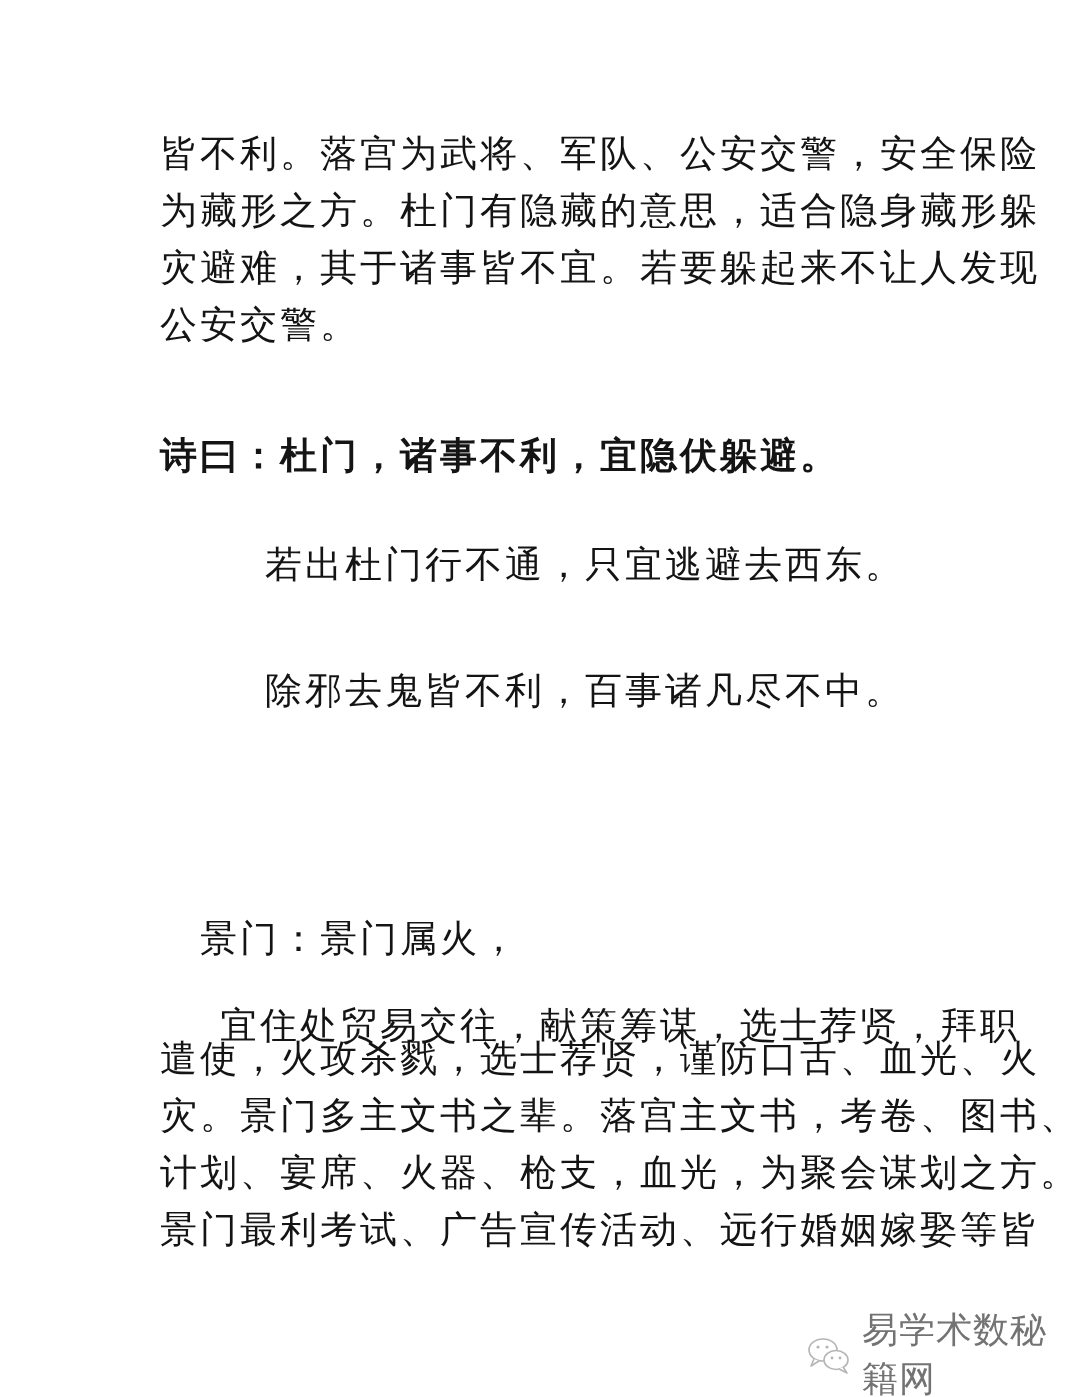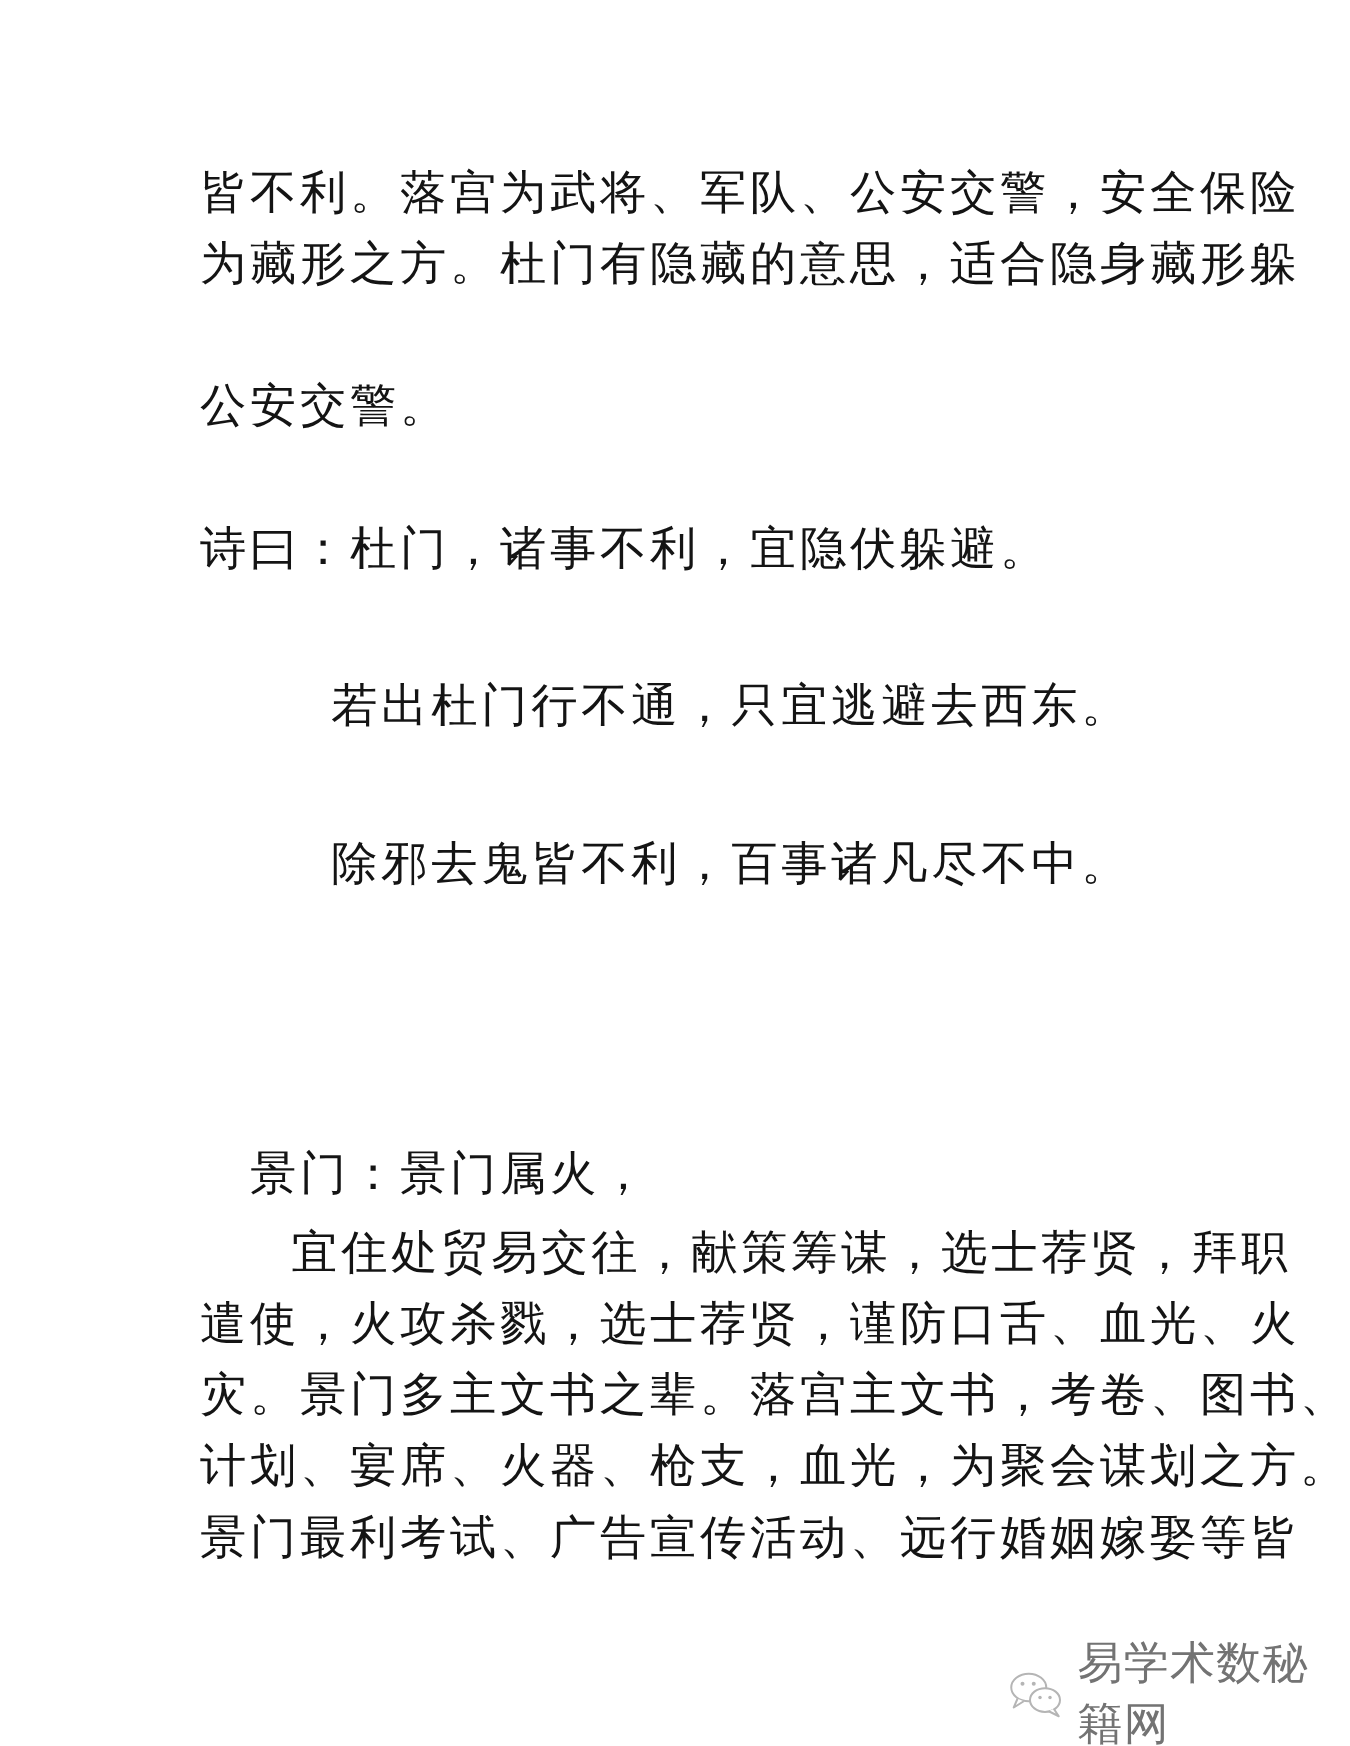--- a/index.html
+++ b/index.html
@@ -28,21 +28,22 @@
       font-size: 37px;
       line-height: 48px;
       letter-spacing: 3px;
       white-space: nowrap;
       color: #141414;
     }
     .line.indent-verse {
       left: 265px;
     }
     .line.indent-para {
-      left: 233px;
+      left: 220px;
+      margin-top: 24px;
     }
     .watermark {
       position: absolute;
       left: 806px;
       top: 1333px;
       height: 44px;
       display: flex;
       align-items: center;
       gap: 10px;
     }
@@ -59,23 +60,24 @@
       text-shadow: 0 0 1px #ffffff;
     }
   </style>
 </head>
 <body>
 
 <div class="page">
 
   <div class="line" style="top:130px;">皆不利。落宫为武将、军队、公安交警，安全保险</div>
   <div class="line" style="top:187px;">为藏形之方。杜门有隐藏的意思，适合隐身藏形躲</div>
+  <div class="line" style="top:244px;">灾避难，其于诸事皆不宜。若要躲起来不让人发现</div>
   <div class="line" style="top:301px;">公安交警。</div>
 
-  <div class="line" style="top:415px;">诗曰：杜门，诸事不利，宜隐伏躲避。</div>
+  <div class="line" style="top:431px;font-weight:bold;">诗曰：杜门，诸事不利，宜隐伏躲避。</div>
   <div class="line indent-verse" style="top:541px;text-align:center;">若出杜门行不通，只宜逃避去西东。</div>
   <div class="line indent-verse" style="top:667px;">除邪去鬼皆不利，百事诸凡尽不中。</div>
 
   <div class="line" style="top:915px;margin-left:40px;">景门：景门属火，</div>
   <div class="line indent-para" style="top:978px;">宜住处贸易交往，献策筹谋，选士荐贤，拜职</div>
   <div class="line" style="top:1035px;">遣使，火攻杀戮，选士荐贤，谨防口舌、血光、火</div>
   <div class="line" style="top:1092px;">灾。景门多主文书之辈。落宫主文书，考卷、图书、</div>
   <div class="line" style="top:1149px;">计划、宴席、火器、枪支，血光，为聚会谋划之方。</div>
   <div class="line" style="top:1206px;">景门最利考试、广告宣传活动、远行婚姻嫁娶等皆</div>
 

